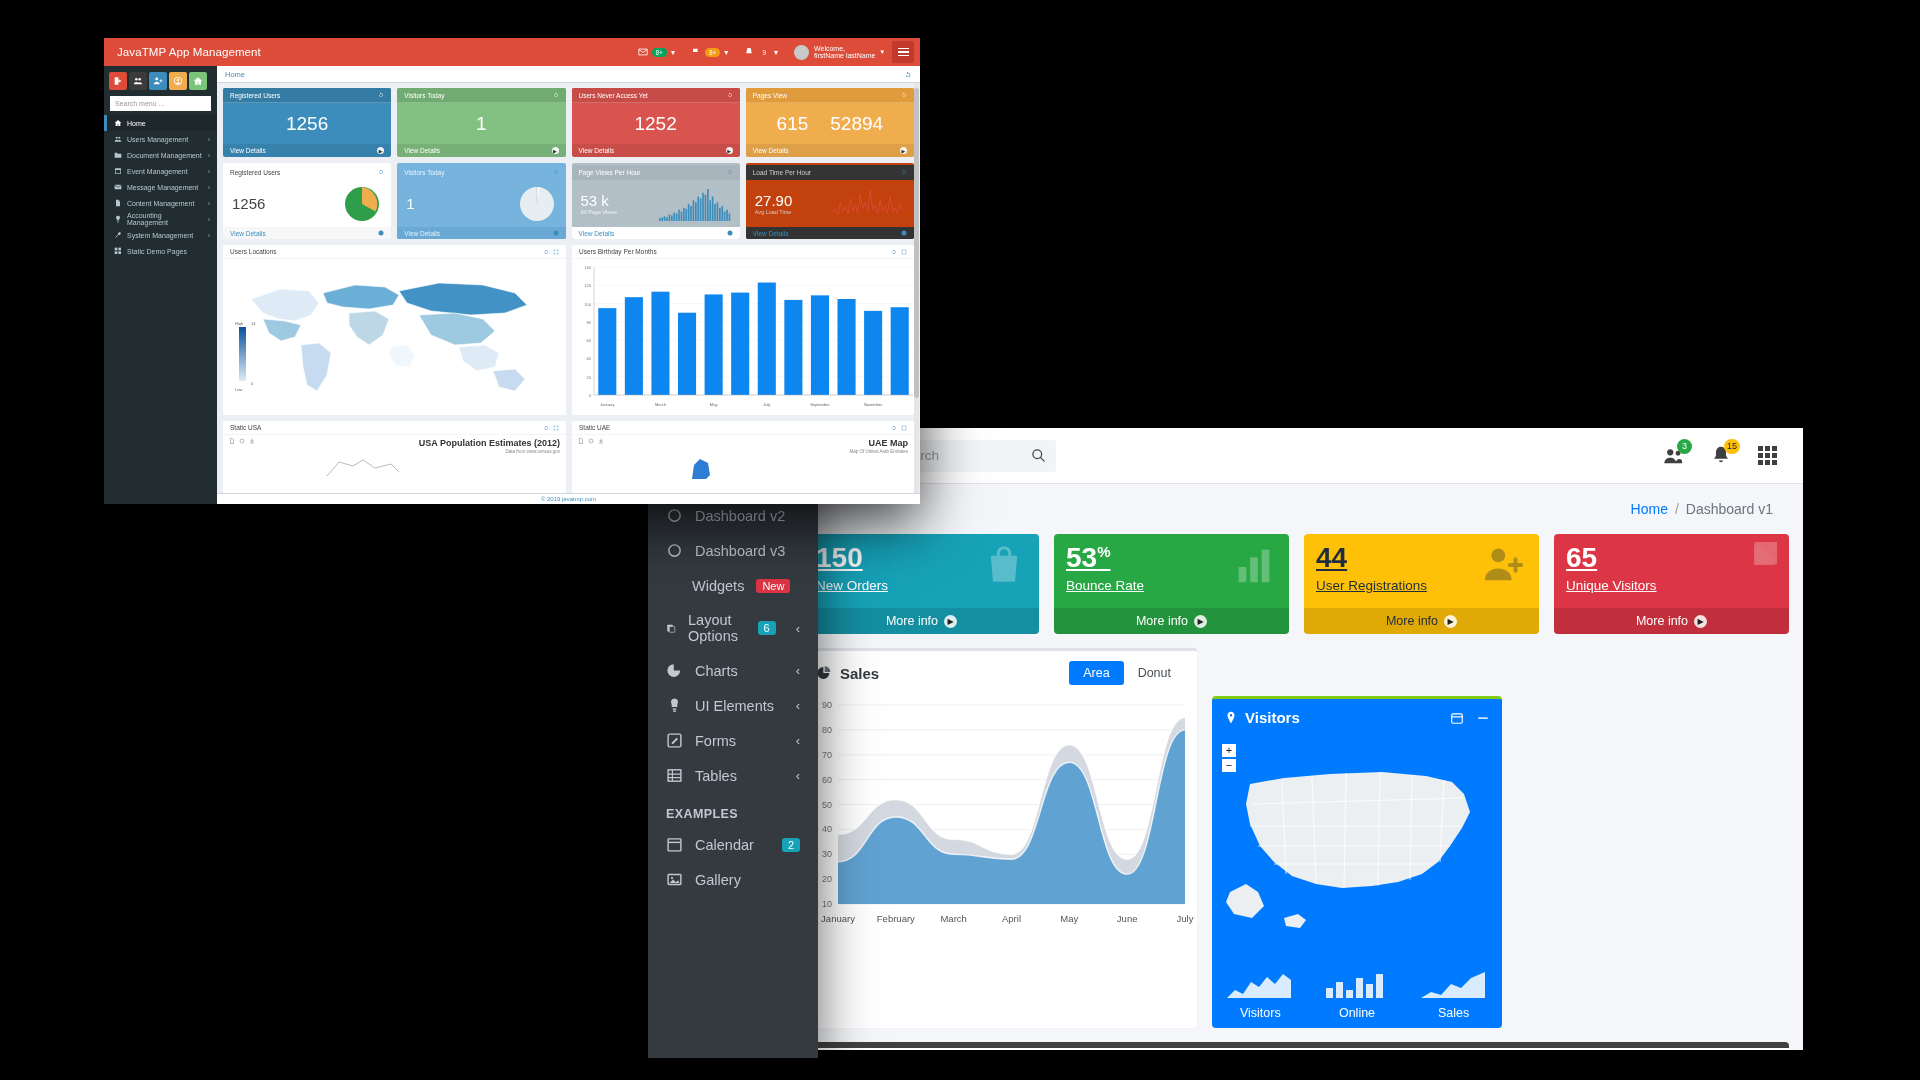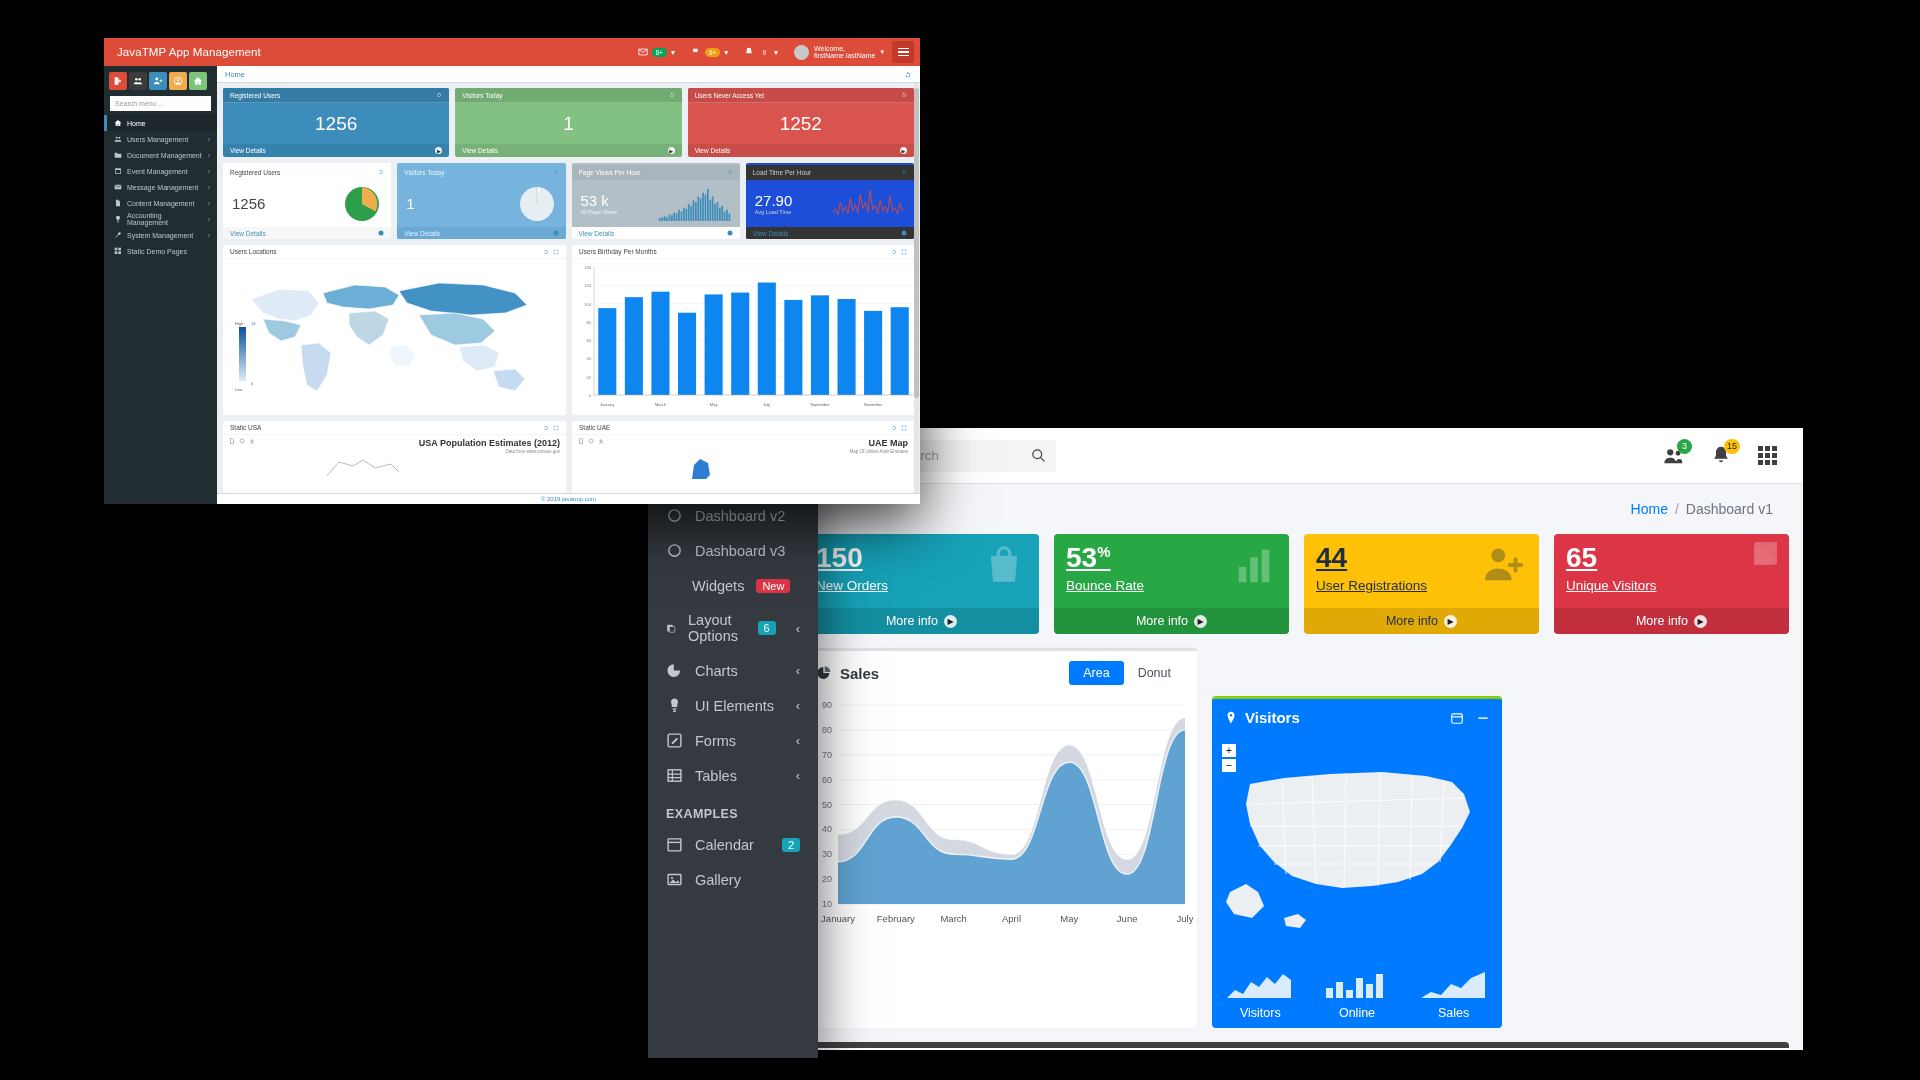--- a/index.html
+++ b/index.html
@@ -708,20 +708,36 @@
                       <path d="M12 5V2L8 6l4 4V7a5 5 0 1 1-5 5H5a7 7 0 1 0 7-7z"></path>
                     </svg></span>
               </div>
               <div class="bb-val">1252</div>
               <div class="bb-ft">
                 <span>View Details</span>
                 <span class="c">▶</span>
               </div>
             </div>
 
+            <div class="bigbox" style="background:#f0ad4e">
+              <div class="bb-hd" style="background:#df9b3c">
+                <span>Pages View</span>
+                <span class="rf"><svg viewBox="0 0 24 24">
+                      <path d="M12 5V2L8 6l4 4V7a5 5 0 1 1-5 5H5a7 7 0 1 0 7-7z"></path>
+                    </svg></span>
+              </div>
+              <div class="bb-val">
+                <span>615</span>
+                <span>52894</span>
+              </div>
+              <div class="bb-ft">
+                <span>View Details</span>
+                <span class="c">▶</span>
+              </div>
+            </div>
           </div>
 
           <div class="smallrow">
 
             <div class="smbox">
               <div class="sm-hd">
                 <span>Registered Users</span>
                 <span class="rf"><svg viewBox="0 0 24 24">
                       <path d="M12 5V2L8 6l4 4V7a5 5 0 1 1-5 5H5a7 7 0 1 0 7-7z"></path>
                     </svg></span>
@@ -812,21 +828,21 @@
                 </div>
               </div>
               <div class="sm-ft" style="background:#fff">
                 <span>View Details</span>
                 <span class="c"><svg viewBox="0 0 24 24">
                       <circle cx="12" cy="12" r="10"></circle>
                     </svg></span>
               </div>
             </div>
 
-            <div class="smbox" style="background:#1d4ed8">
+            <div class="smbox" style="background:#c2410c">
               <div class="sm-hd" style="color:#cfcfcf;background:#343434">
                 <span>Load Time Per Hour</span>
                 <span class="rf"><svg viewBox="0 0 24 24" fill="#3c8dbc">
                       <path d="M12 5V2L8 6l4 4V7a5 5 0 1 1-5 5H5a7 7 0 1 0 7-7z"></path>
                     </svg></span>
               </div>
               <div class="sm-bd" style="padding:0 9px">
                 <div style="display:flex;width:100%;align-items:center">
                   <div>
                     <div class="sm-num" style="color:#fff">27.90</div>

